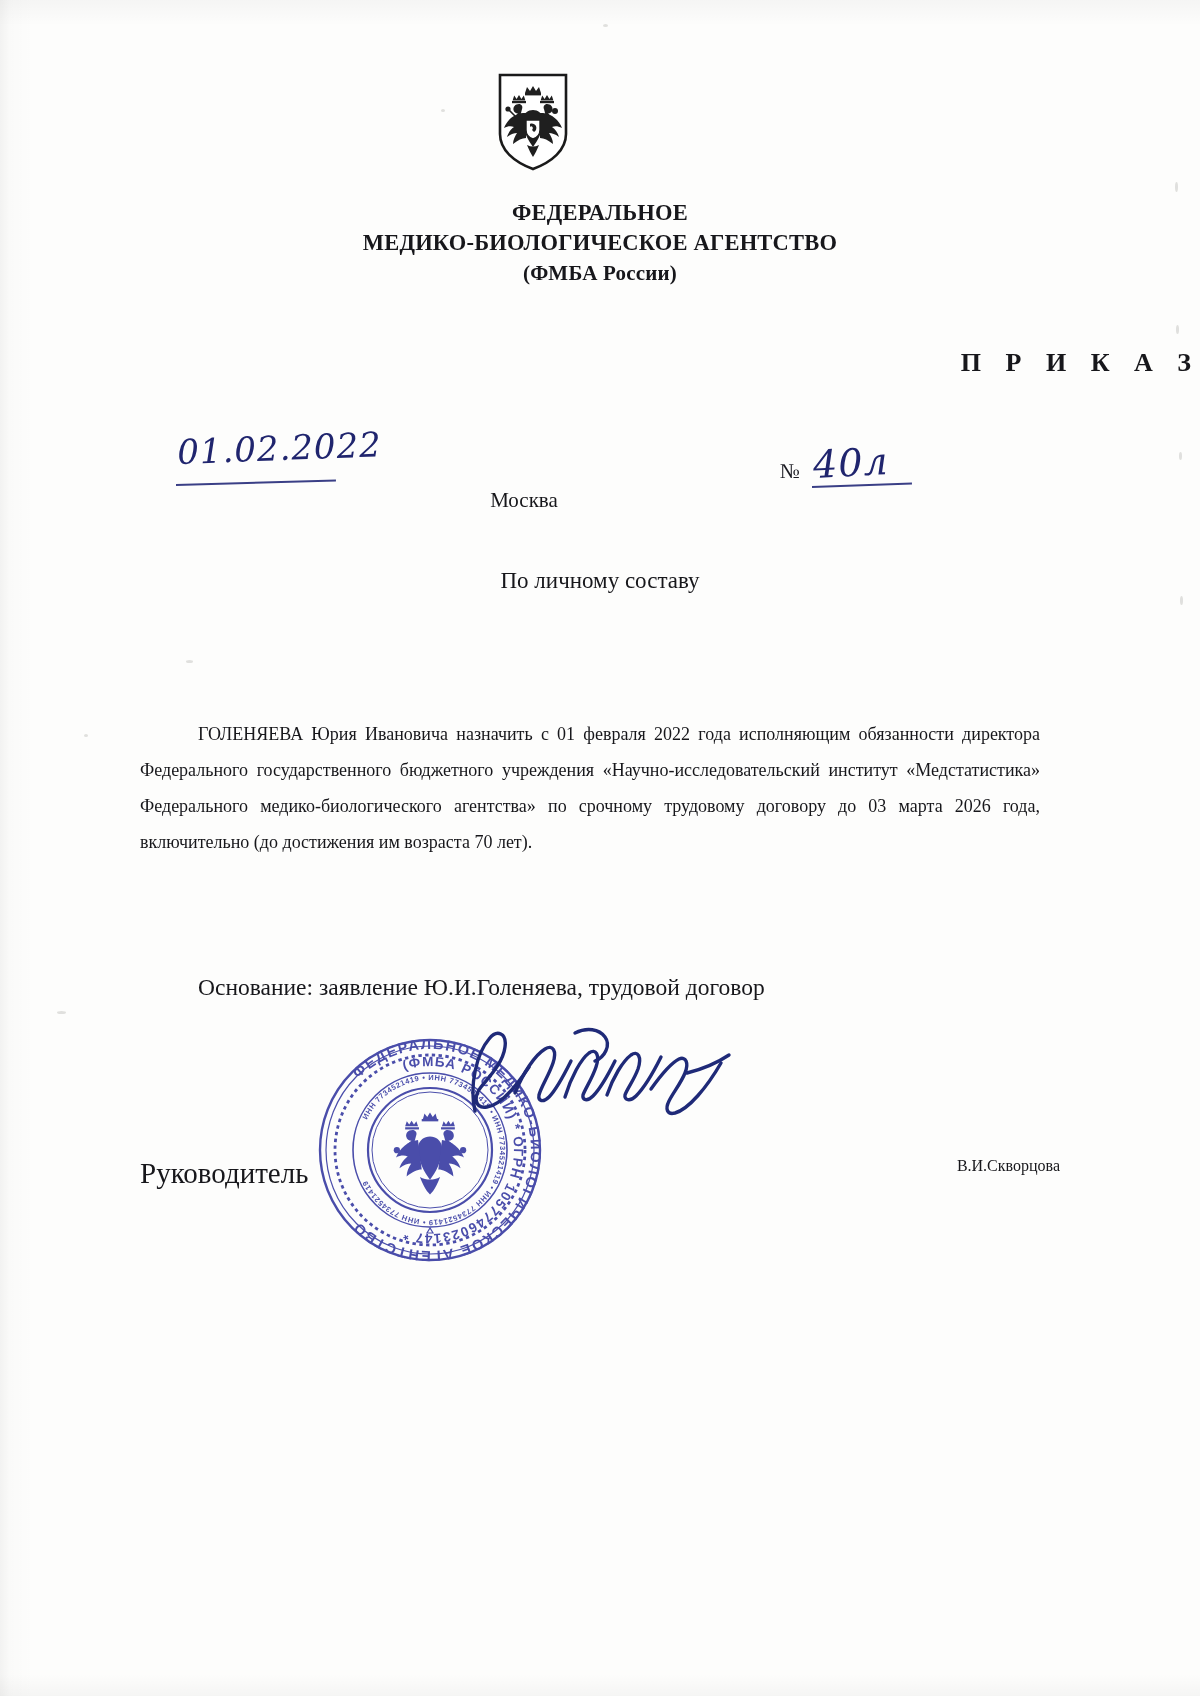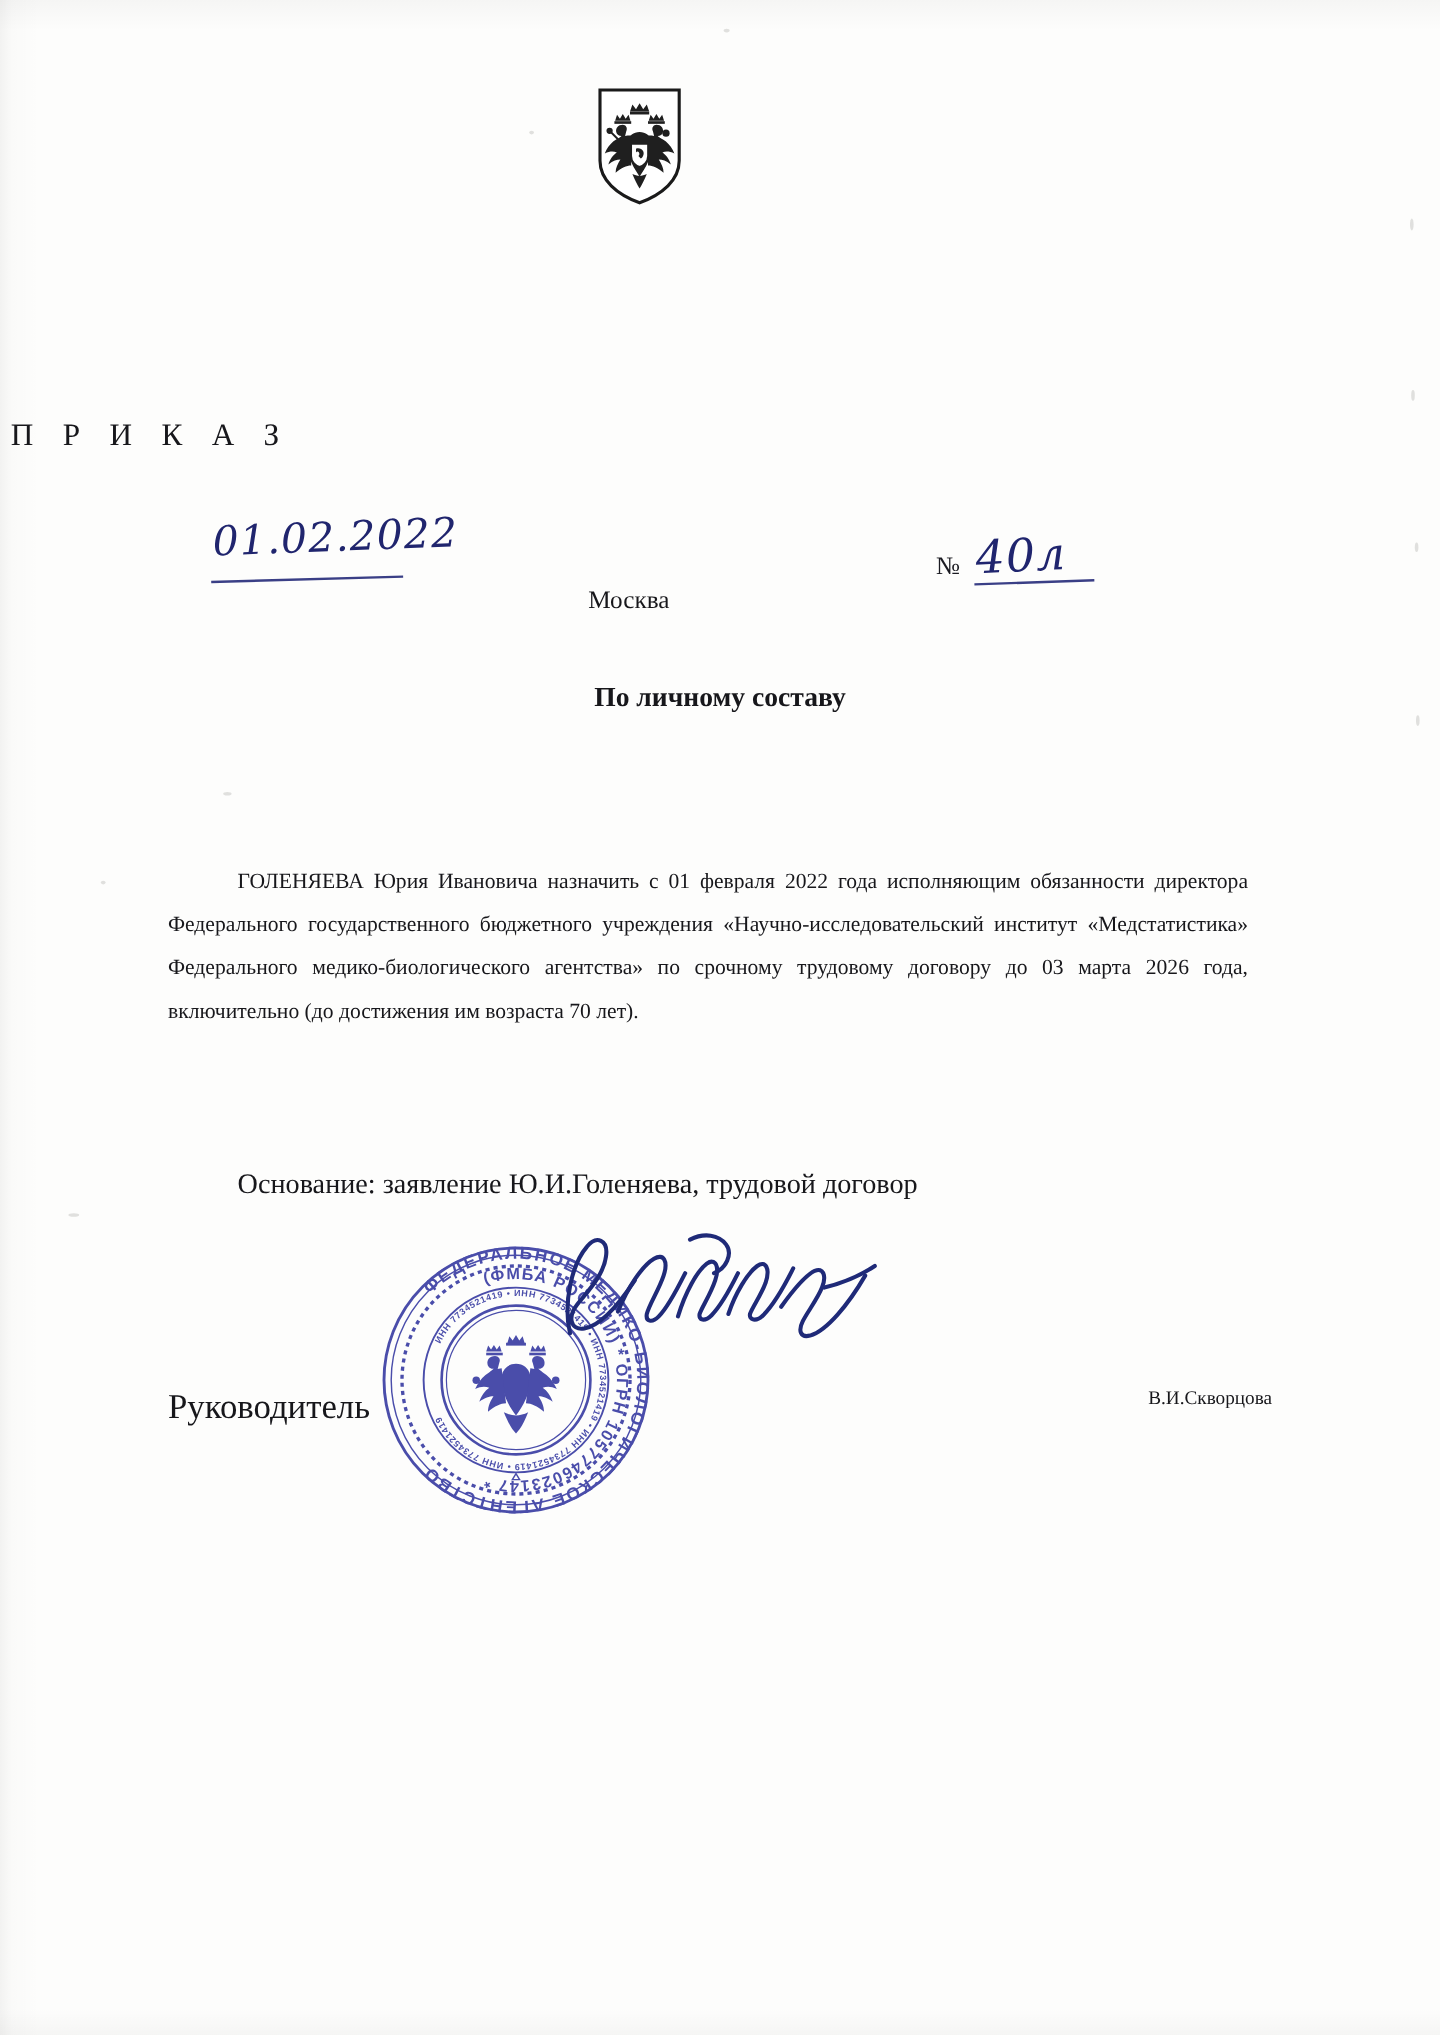--- a/index.html
+++ b/index.html
@@ -39,22 +39,22 @@
     font-weight:bold;
     font-size:22.5px;
     line-height:30px;
     letter-spacing:.2px;
   }
   .org-header .l3{font-size:21px;}
 
   
   .doc-title{
     position:absolute;left:0;top:348px;width:1200px;
-    text-align:left;
-    font-weight:normal;
+    text-align:right;
+    font-weight:bold;
     font-size:26px;
     letter-spacing:9px;
     text-indent:9px;
   }
 
   
   .date-field{
     position:absolute;left:178px;top:432px;
     width:195px;
   }
@@ -99,21 +99,21 @@
   }
 
   .city{
     position:absolute;left:0;top:488px;width:1048px;
     text-align:center;font-size:21px;
   }
 
   
   .subject{
     position:absolute;left:0;top:568px;width:1200px;
-    text-align:center;font-weight:bold;font-size:23px;
+    text-align:center;font-weight:normal;font-size:23px;
   }
 
   
   .body-text{
     position:absolute;left:140px;top:716px;width:900px;
     font-size:18px;
     line-height:36px;
     text-align:justify;
     text-indent:58px;
     hyphens:none;
@@ -194,20 +194,25 @@
         <circle cx="58" cy="39" r="3"></circle>
 
         <path d="M30 73 c2 5 4 9 6 12 c2-3 4-7 6-12 c-4 2-8 2-12 0z"></path>
 
         <path d="M29 48 h14 v10 c0 5-4 8-7 9 c-3-1-7-4-7-9z" fill="#ffffff" stroke="#1f1f1f" stroke-width="1.4"></path>
         <path d="M33 52 c2-1 5 0 6 2 c1 2 0 5-2 6 l-2-2 c1-1 1-2 .5-3 c-.6-1-2-1-2.5 0z"></path>
       </g>
     </svg>
   </div>
 
+  <div class="org-header">
+    <div>ФЕДЕРАЛЬНОЕ</div>
+    <div>МЕДИКО-БИОЛОГИЧЕСКОЕ АГЕНТСТВО</div>
+    <div class="l3">(ФМБА России)</div>
+  </div>
 
   <div class="doc-title">П Р И К А З</div>
 
   <div class="date-field">
     <span class="hand date-hand">01.02.2022</span>
   </div>
   <div class="date-rule"></div>
 
   <div class="num-block">
     <span class="num-sign">№</span>

